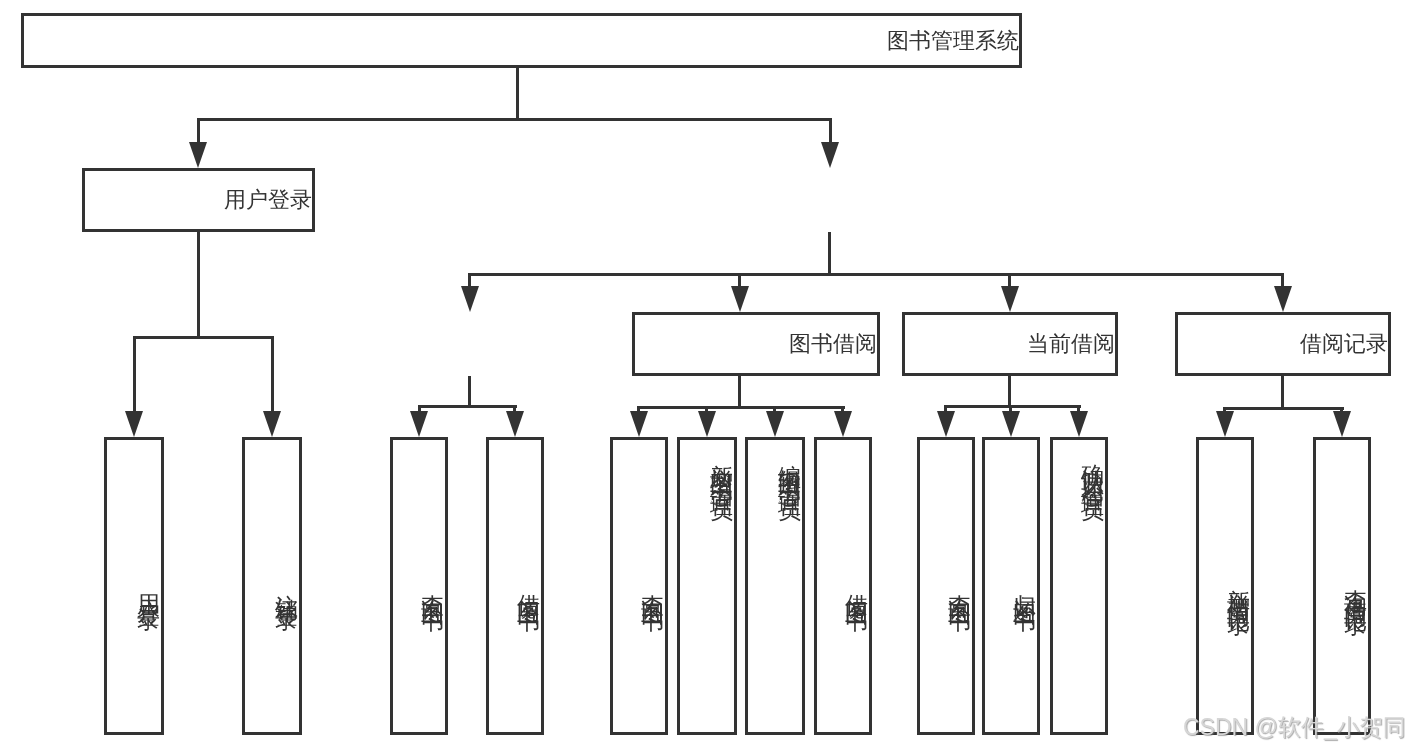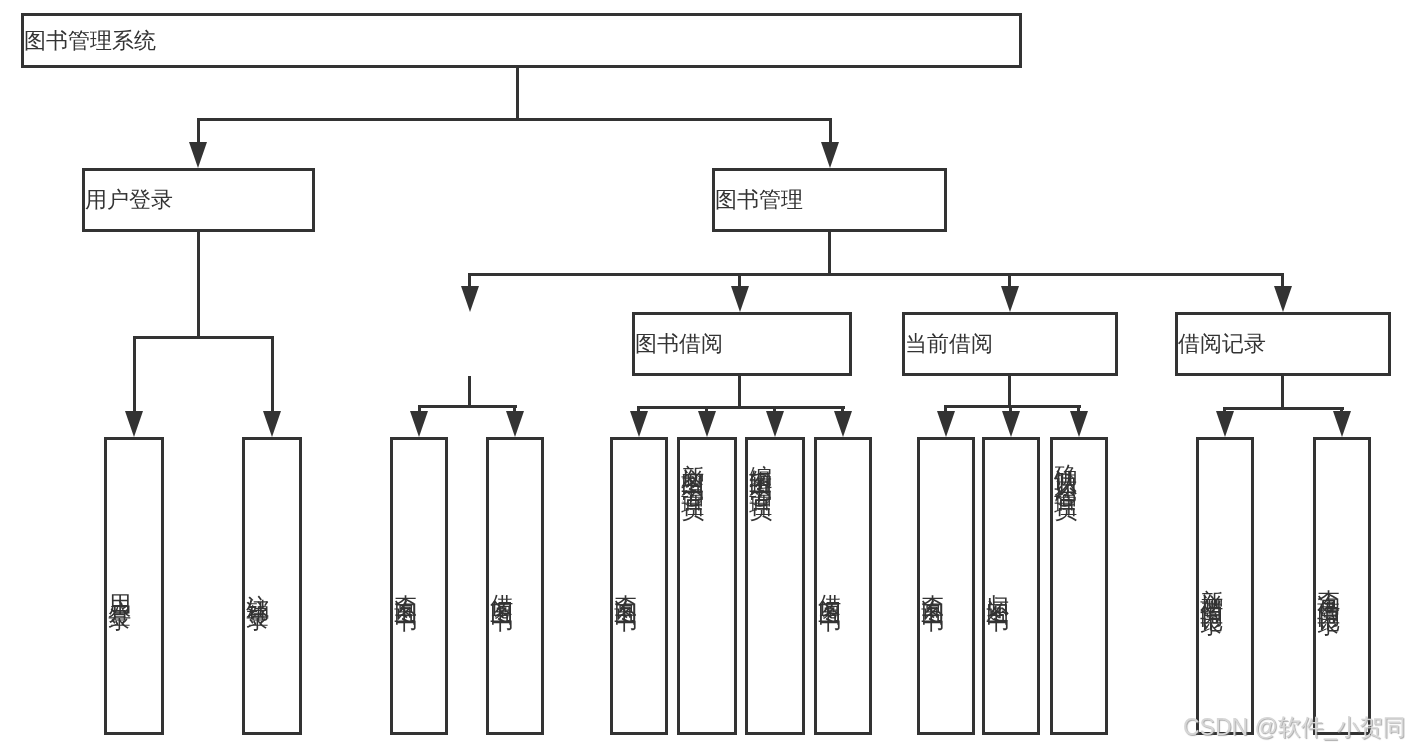--- a/index.html
+++ b/index.html
@@ -15,21 +15,21 @@
     overflow: hidden;
     font-family: "Liberation Sans", "DejaVu Sans", sans-serif;
   }
   .node {
     position: absolute;
     box-sizing: border-box;
     border: 3px solid #333333;
     background: #ffffff;
     display: flex;
     align-items: center;
-    justify-content: flex-start;
+    justify-content: flex-end;
     color: #333333;
     font-size: 22px;
     white-space: nowrap;
   }
   .vnode .vtext {
     writing-mode: vertical-rl;
     text-orientation: mixed;
     letter-spacing: 5px;
     font-size: 23px;
     line-height: 1.1;
@@ -79,44 +79,41 @@
 
   <div class="vl" style="left:516px;top:66px;height:52px"></div>
   <div class="hl" style="left:197px;top:118px;width:635px"></div>
   <div class="vl" style="left:197px;top:118px;height:26px"></div>
   <div class="ar" style="left:189px;top:142px"></div>
   <div class="vl" style="left:829px;top:118px;height:26px"></div>
   <div class="ar" style="left:821px;top:142px"></div>
 
   <div class="node" style="left:82px;top:168px;width:233px;height:64px">
     <span>用户登录</span>
-  </div>
-  <div class="node" style="left:712px;top:168px;width:235px;height:64px">
-    <span>图书管理</span>
   </div>
 
   <div class="vl" style="left:197px;top:232px;height:104px"></div>
   <div class="hl" style="left:133px;top:336px;width:141px"></div>
   <div class="vl" style="left:133px;top:336px;height:76px"></div>
   <div class="ar" style="left:125px;top:411px"></div>
   <div class="vl" style="left:271px;top:336px;height:76px"></div>
   <div class="ar" style="left:263px;top:411px"></div>
 
   <div class="vl" style="left:828px;top:232px;height:44px"></div>
   <div class="hl" style="left:468px;top:273px;width:816px"></div>
   <div class="vl" style="left:468px;top:273px;height:16px"></div>
   <div class="ar" style="left:461px;top:286px"></div>
   <div class="vl" style="left:738px;top:273px;height:16px"></div>
   <div class="ar" style="left:731px;top:286px"></div>
   <div class="vl" style="left:1008px;top:273px;height:16px"></div>
   <div class="ar" style="left:1001px;top:286px"></div>
   <div class="vl" style="left:1281px;top:273px;height:16px"></div>
   <div class="ar" style="left:1274px;top:286px"></div>
 
-  <div class="node" style="left:632px;top:312px;width:220px;height:64px">
+  <div class="node" style="left:632px;top:312px;width:248px;height:64px">
     <span>图书借阅</span>
   </div>
   <div class="node" style="left:1175px;top:312px;width:216px;height:64px">
     <span>借阅记录</span>
   </div>
   <div class="node" style="left:902px;top:312px;width:216px;height:64px">
     <span>当前借阅</span>
   </div>
 
   <div class="vl" style="left:468px;top:376px;height:31px"></div>

